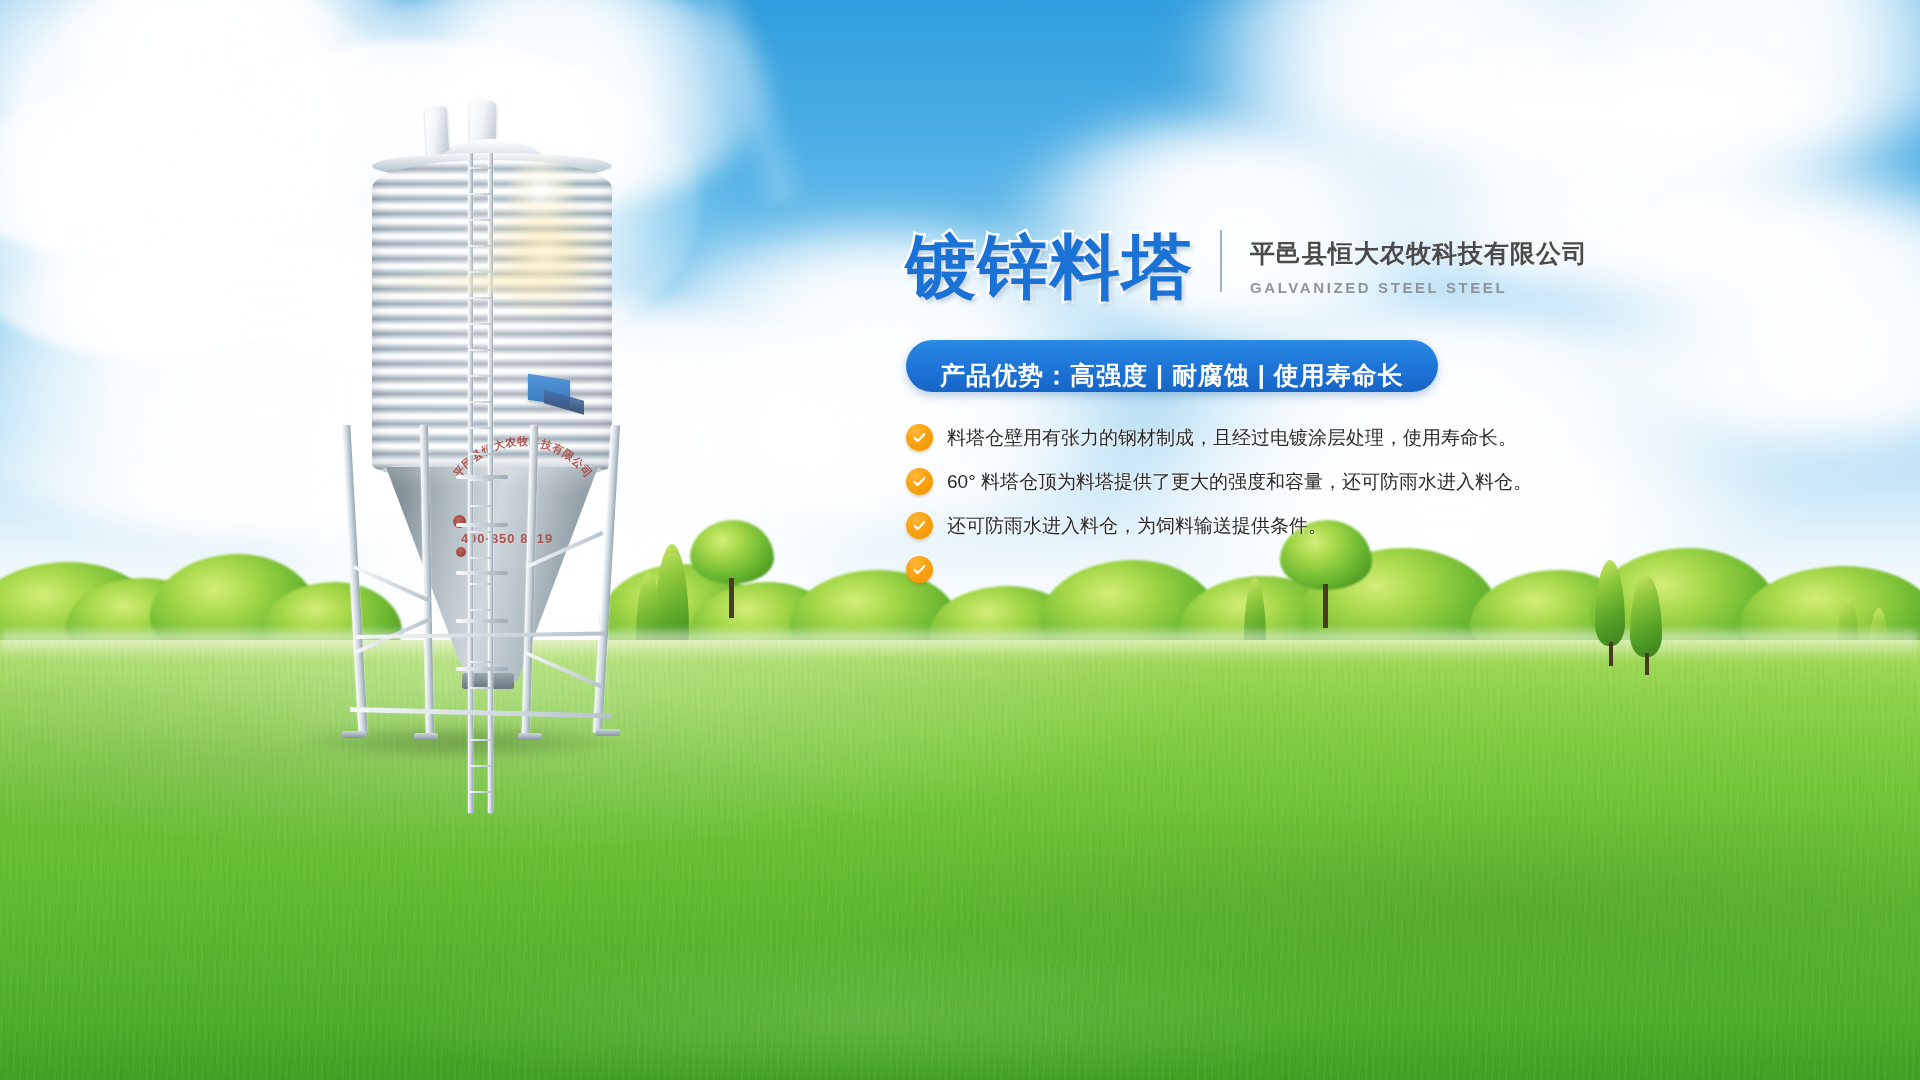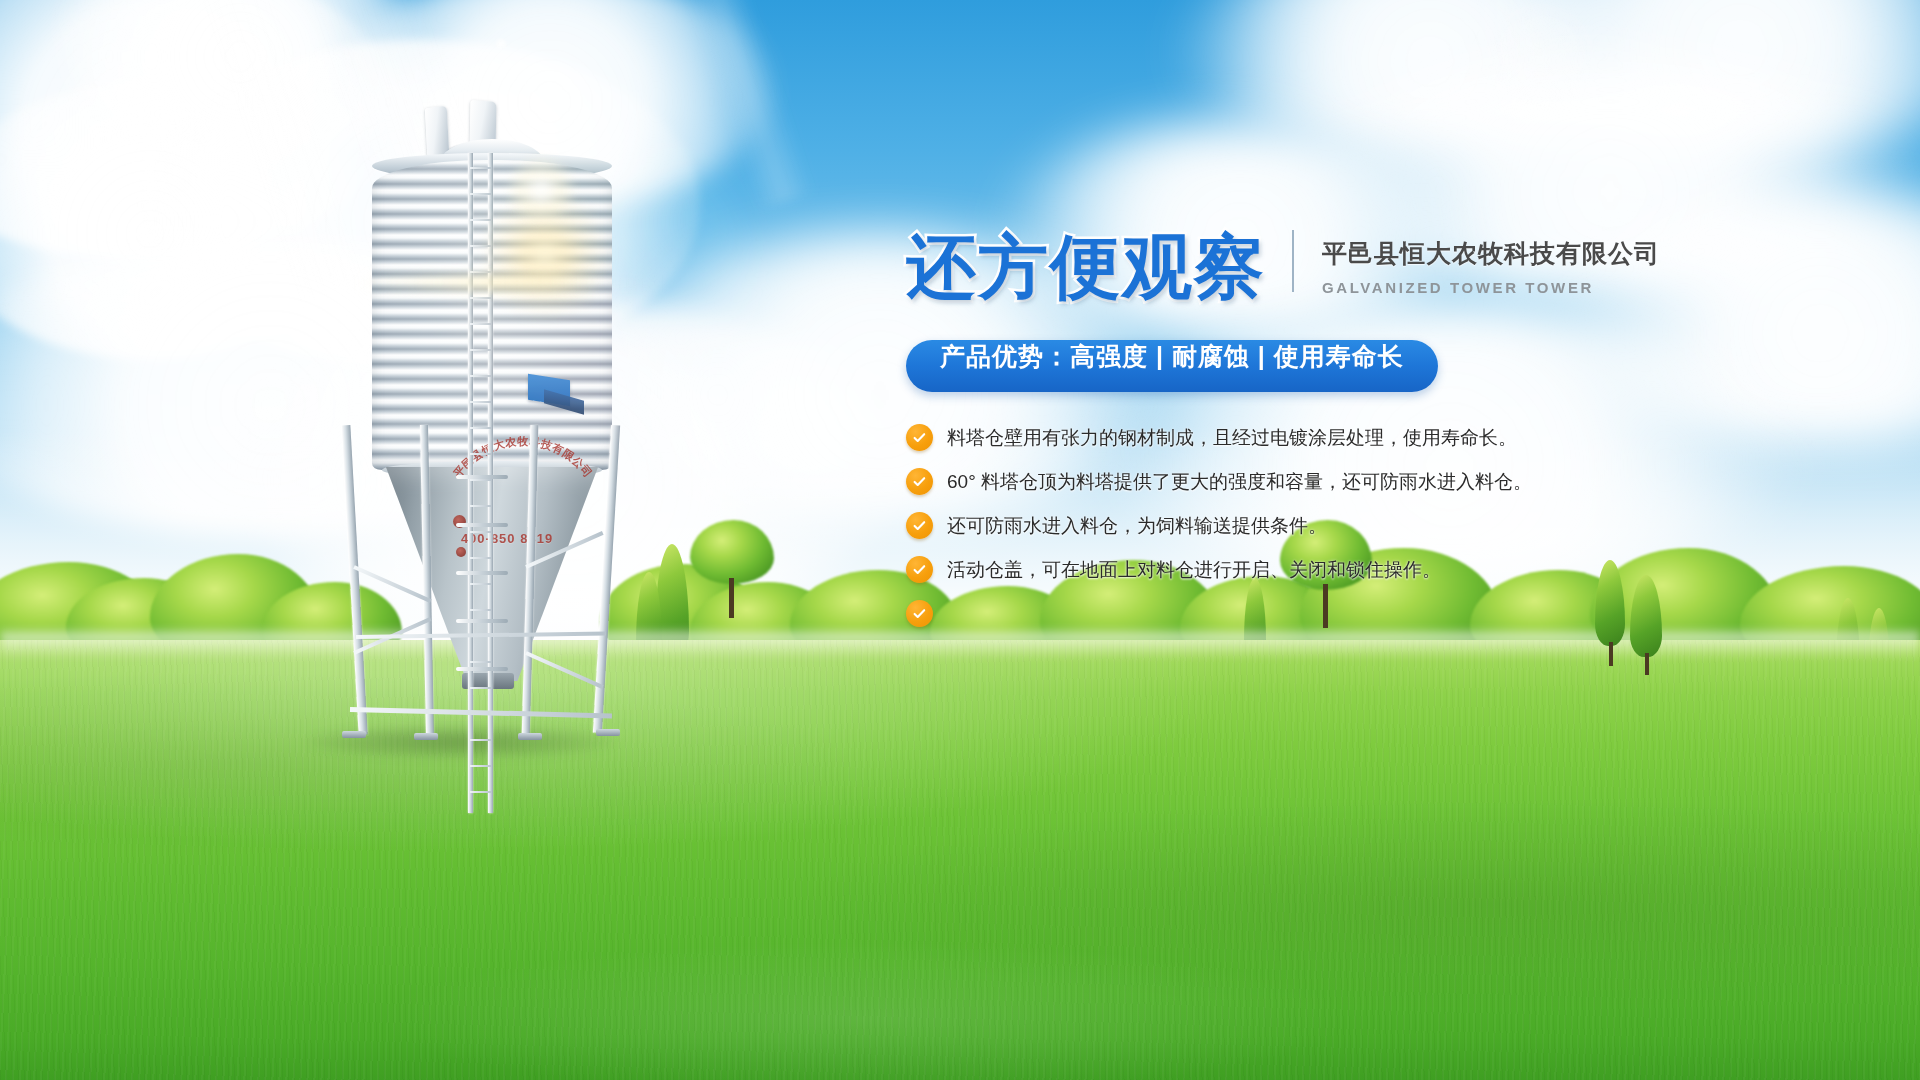--- a/index.html
+++ b/index.html
@@ -368,21 +368,21 @@
     text-shadow: 0 1px 1px rgba(255,255,255,0.7);
   }
   .co-sub {
     margin-top:9px;
     font-size:15px; font-weight:700; color:#8e9499;
     letter-spacing:2.6px; white-space:nowrap;
   }
 
   .advantage-pill {
     margin-top:38px;
-    display:inline-flex; align-items:flex-start; justify-content:center;
+    display:inline-flex; align-items:flex-end; justify-content:center;
     height:52px; padding:0 34px;
     border-radius:26px;
     background: linear-gradient(180deg,#2a8ae4 0%,#1e76d8 50%,#1765c6 100%);
     box-shadow: 0 4px 10px rgba(22,85,170,0.28);
   }
   .advantage-pill span {
     color:#ffffff; font-size:25px; font-weight:700; letter-spacing:1px;
     white-space:nowrap;
   }
 
@@ -568,25 +568,25 @@
 
     <div class="flare-rainbow"></div>
     <div class="flare-core"></div>
     <div class="flare-core2"></div>
     <div class="flare-streak"></div>
   </div>
 
   <div id="content">
 
     <div class="title-row">
-      <div class="main-title">还方便观察</div>
+      <div class="main-title">镀锌料塔</div>
       <div class="title-divider"></div>
       <div class="co-block">
         <div class="co-name">平邑县恒大农牧科技有限公司</div>
-        <div class="co-sub">GALVANIZED TOWER TOWER</div>
+        <div class="co-sub">GALVANIZED STEEL STEEL</div>
       </div>
     </div>
 
     <div class="advantage-pill">
       <span>产品优势：高强度 | 耐腐蚀 | 使用寿命长</span>
     </div>
 
     <div class="bullets">
       <div class="bullet">
         <span class="check">
@@ -611,25 +611,17 @@
             </svg>
         </span>
         <span class="bullet-text">还可防雨水进入料仓，为饲料输送提供条件。</span>
       </div>
       <div class="bullet">
         <span class="check">
           <svg width="15" height="15" viewBox="0 0 15 15">
               <path d="M2.6 7.9 L5.7 11 L12.2 4.2" fill="none" stroke="#ffffff" stroke-width="2.1" stroke-linecap="round" stroke-linejoin="round"></path>
             </svg>
         </span>
-        <span class="bullet-text">活动仓盖，可在地面上对料仓进行开启、关闭和锁住操作。</span>
-      </div>
-      <div class="bullet">
-        <span class="check">
-          <svg width="15" height="15" viewBox="0 0 15 15">
-              <path d="M2.6 7.9 L5.7 11 L12.2 4.2" fill="none" stroke="#ffffff" stroke-width="2.1" stroke-linecap="round" stroke-linejoin="round"></path>
-            </svg>
-        </span>
       </div>
     </div>
   </div>
 
 </div>
 
 </body></html>

